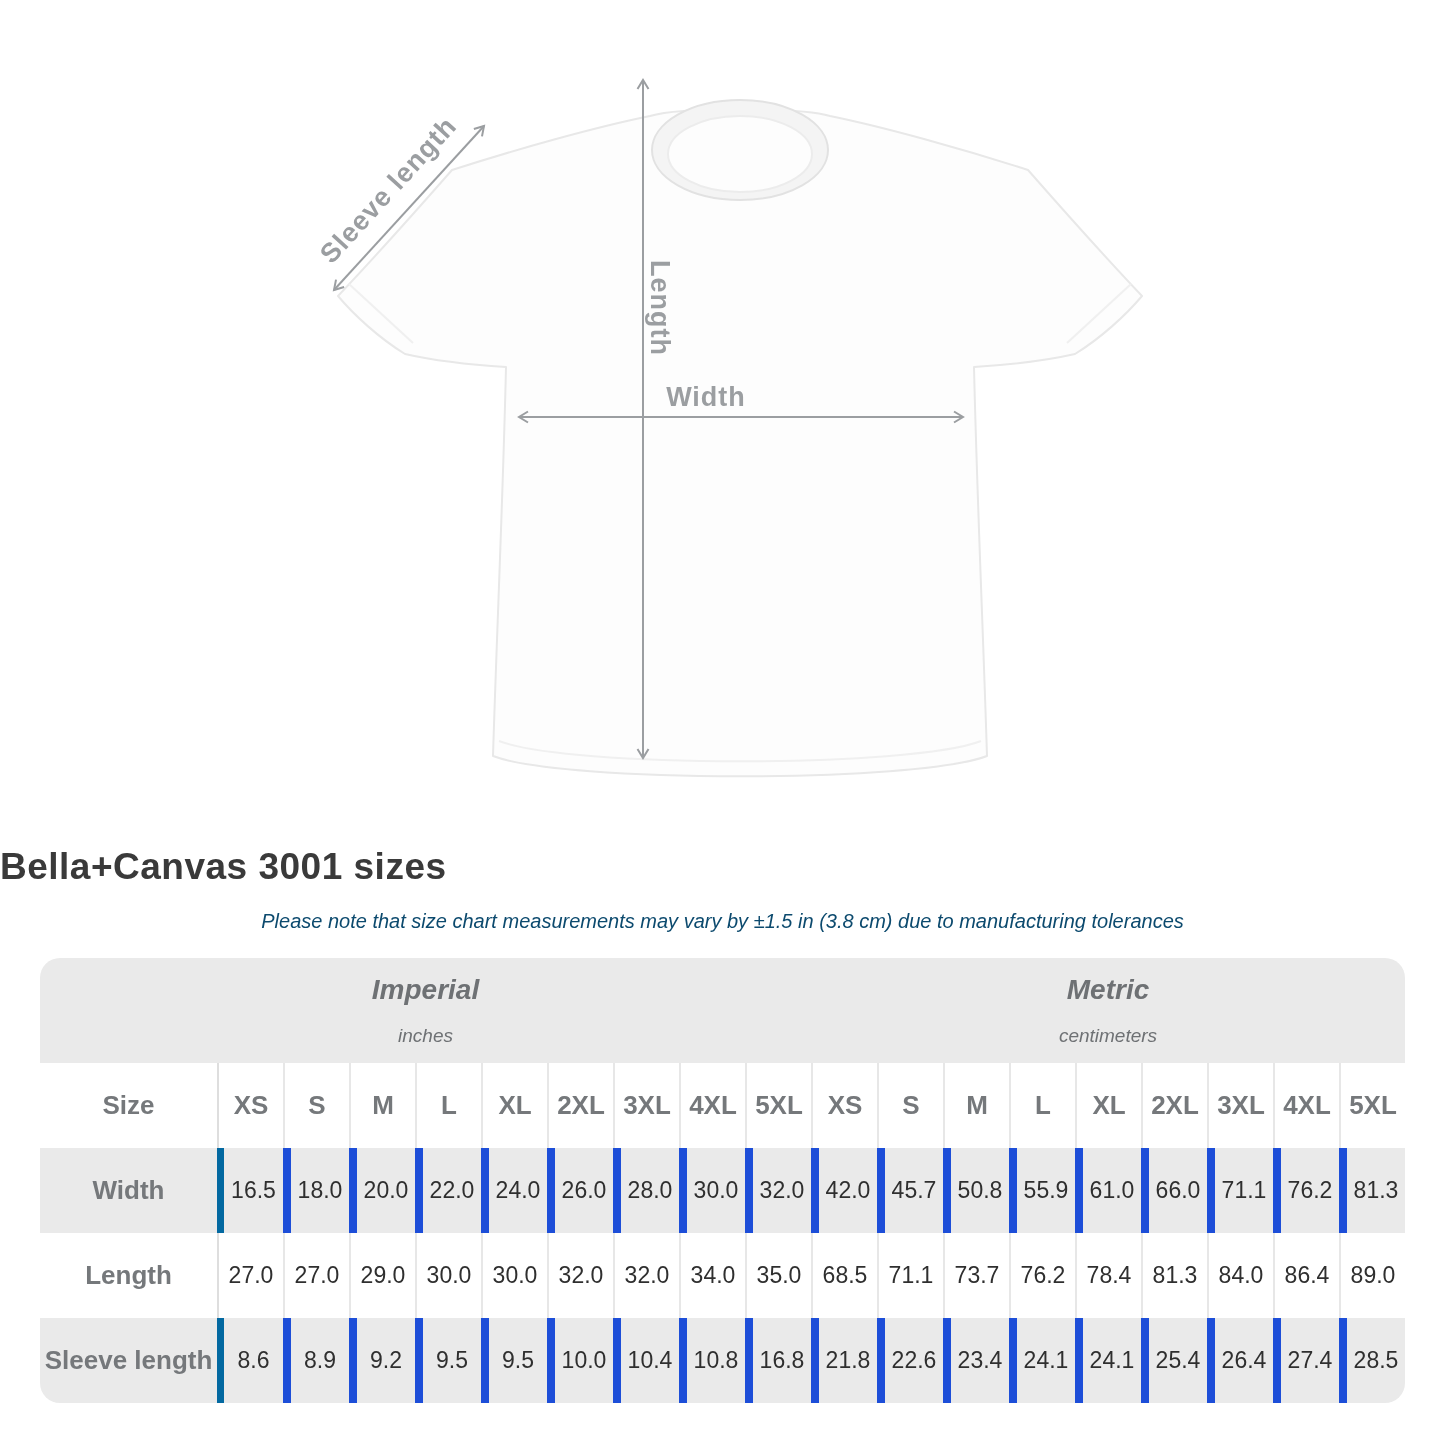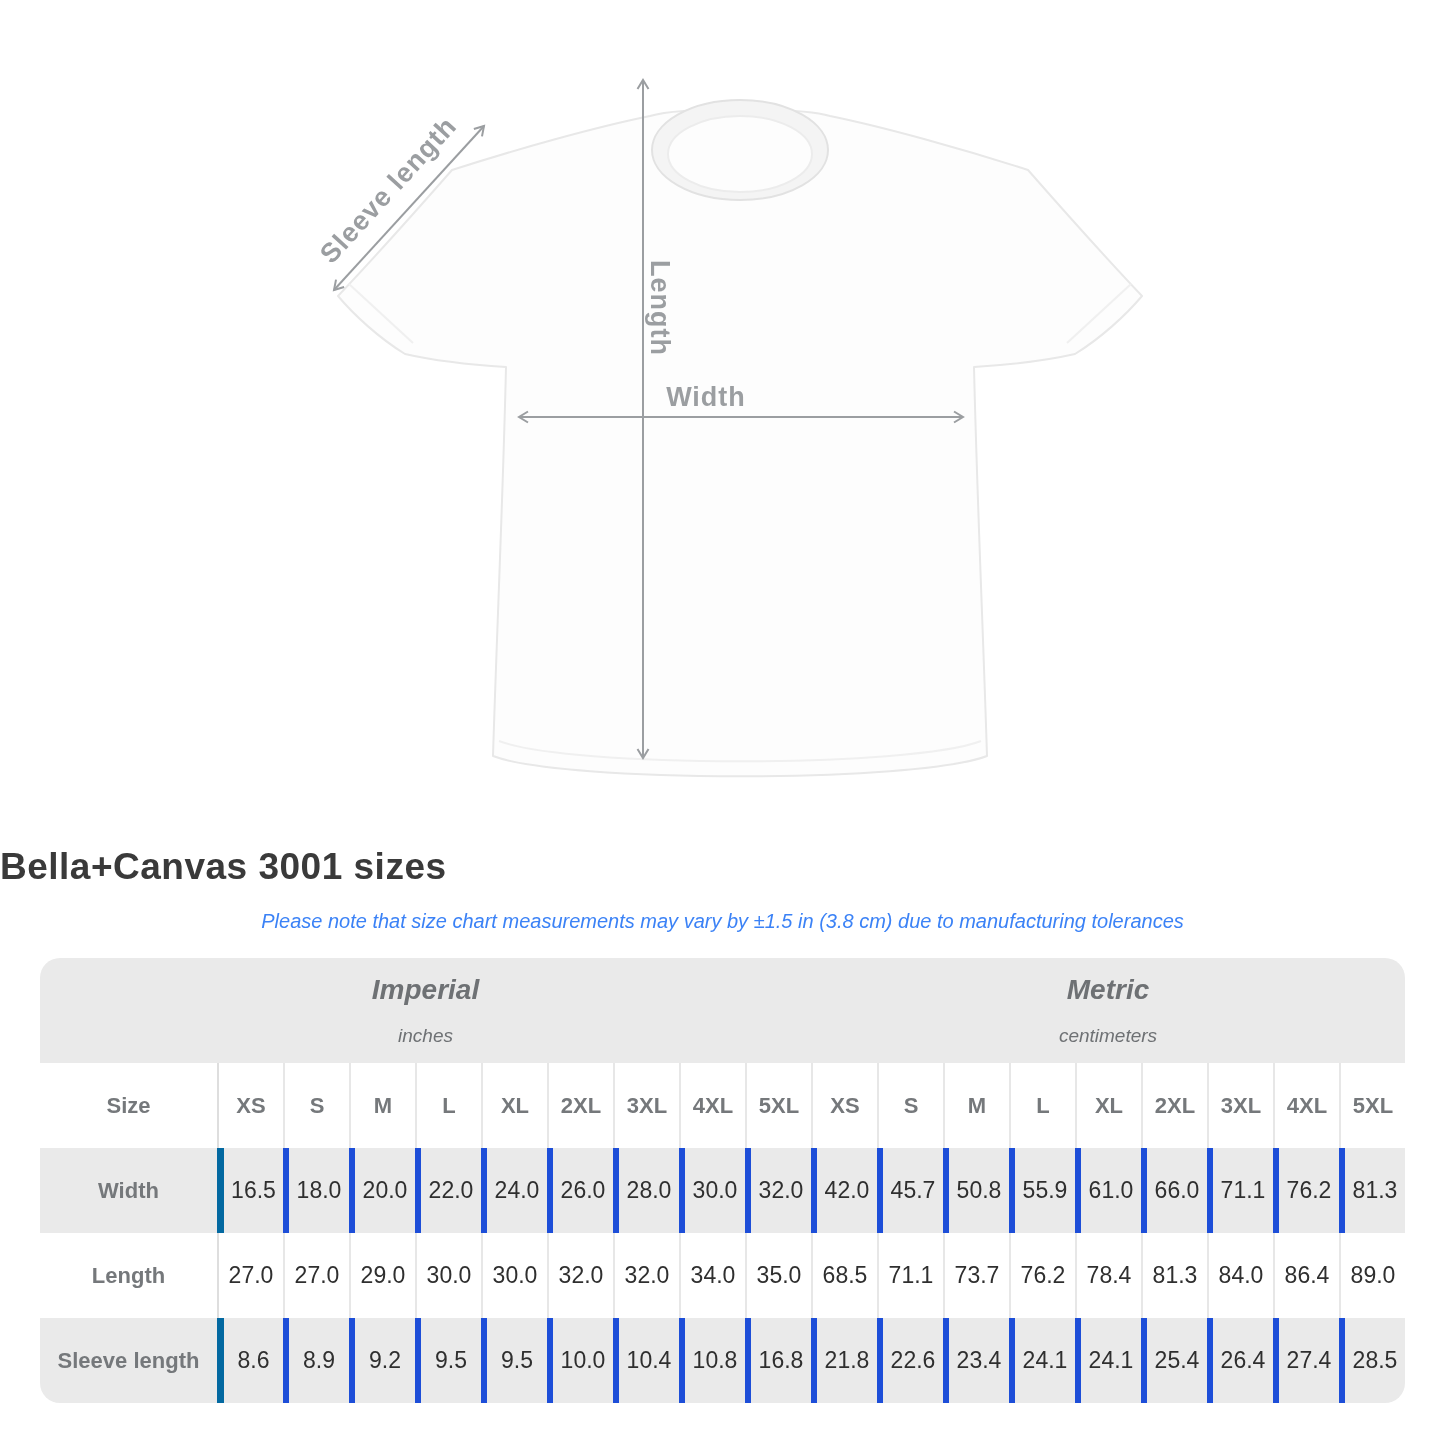--- a/index.html
+++ b/index.html
@@ -3,40 +3,40 @@
 <meta charset="utf-8">
 <style>
   html,body{margin:0;padding:0;background:#fff;}
   .page{position:relative;width:1445px;height:1445px;background:#ffffff;overflow:hidden;
         font-family:"Liberation Sans",sans-serif;}
   .diagram-svg{position:absolute;left:0;top:0;display:block;}
 
   .page-title{position:absolute;left:0;top:846px;width:100%;margin:0;
               font-size:37px;font-weight:bold;color:#3a3a3a;letter-spacing:0.5px;}
   .note{position:absolute;left:0;top:910px;width:100%;text-align:center;
-        font-style:italic;font-size:20px;color:#3b82f6;}
+        font-style:italic;font-size:20px;color:#0c4a6e;}
 
   .size-table{position:absolute;left:40px;top:958px;width:1365px;border-radius:20px;overflow:hidden;}
   .band{display:flex;height:105px;background:#eaeaea;}
   .band-half{display:flex;flex-direction:column;align-items:center;justify-content:center;gap:19px;}
   .band-half.imperial{width:771px;}
   .band-half.metric{width:594px;}
   .band-title{font-size:28px;font-weight:bold;font-style:italic;color:#6e7174;}
   .band-sub{font-size:19px;font-style:italic;color:#6e7174;}
 
   .trow{display:flex;height:85px;}
   .cell{display:flex;align-items:center;justify-content:center;box-sizing:border-box;}
   .label-col{width:177px;flex:0 0 177px;}
   .data-col{width:66px;flex:0 0 66px;}
-  .th{font-weight:bold;color:#75787b;font-size:22px;}
+  .th{font-weight:bold;color:#75787b;font-size:26px;}
   .td{color:#2f2f2f;font-size:23px;}
   .r-white{background:#ffffff;}
   .r-gray{background:#eaeaea;}
   .r-white .cell + .cell{border-left:2px solid #e7e7e7;}
-  .r-gray  .cell + .cell{border-left:6px solid #1d4ed8;}
+  .r-gray  .cell + .cell{border-left:8px solid #1d4ed8;}
   .r-white .label-col + .cell{border-left:2px solid #dedede;}
   .r-gray  .label-col + .cell{border-left:7px solid #0369a1;}
 </style>
 </head>
 <body>
 
 <div class="page">
 
   <svg class="diagram-svg" width="1445" height="830" viewBox="0 0 1445 830">
     <defs>

